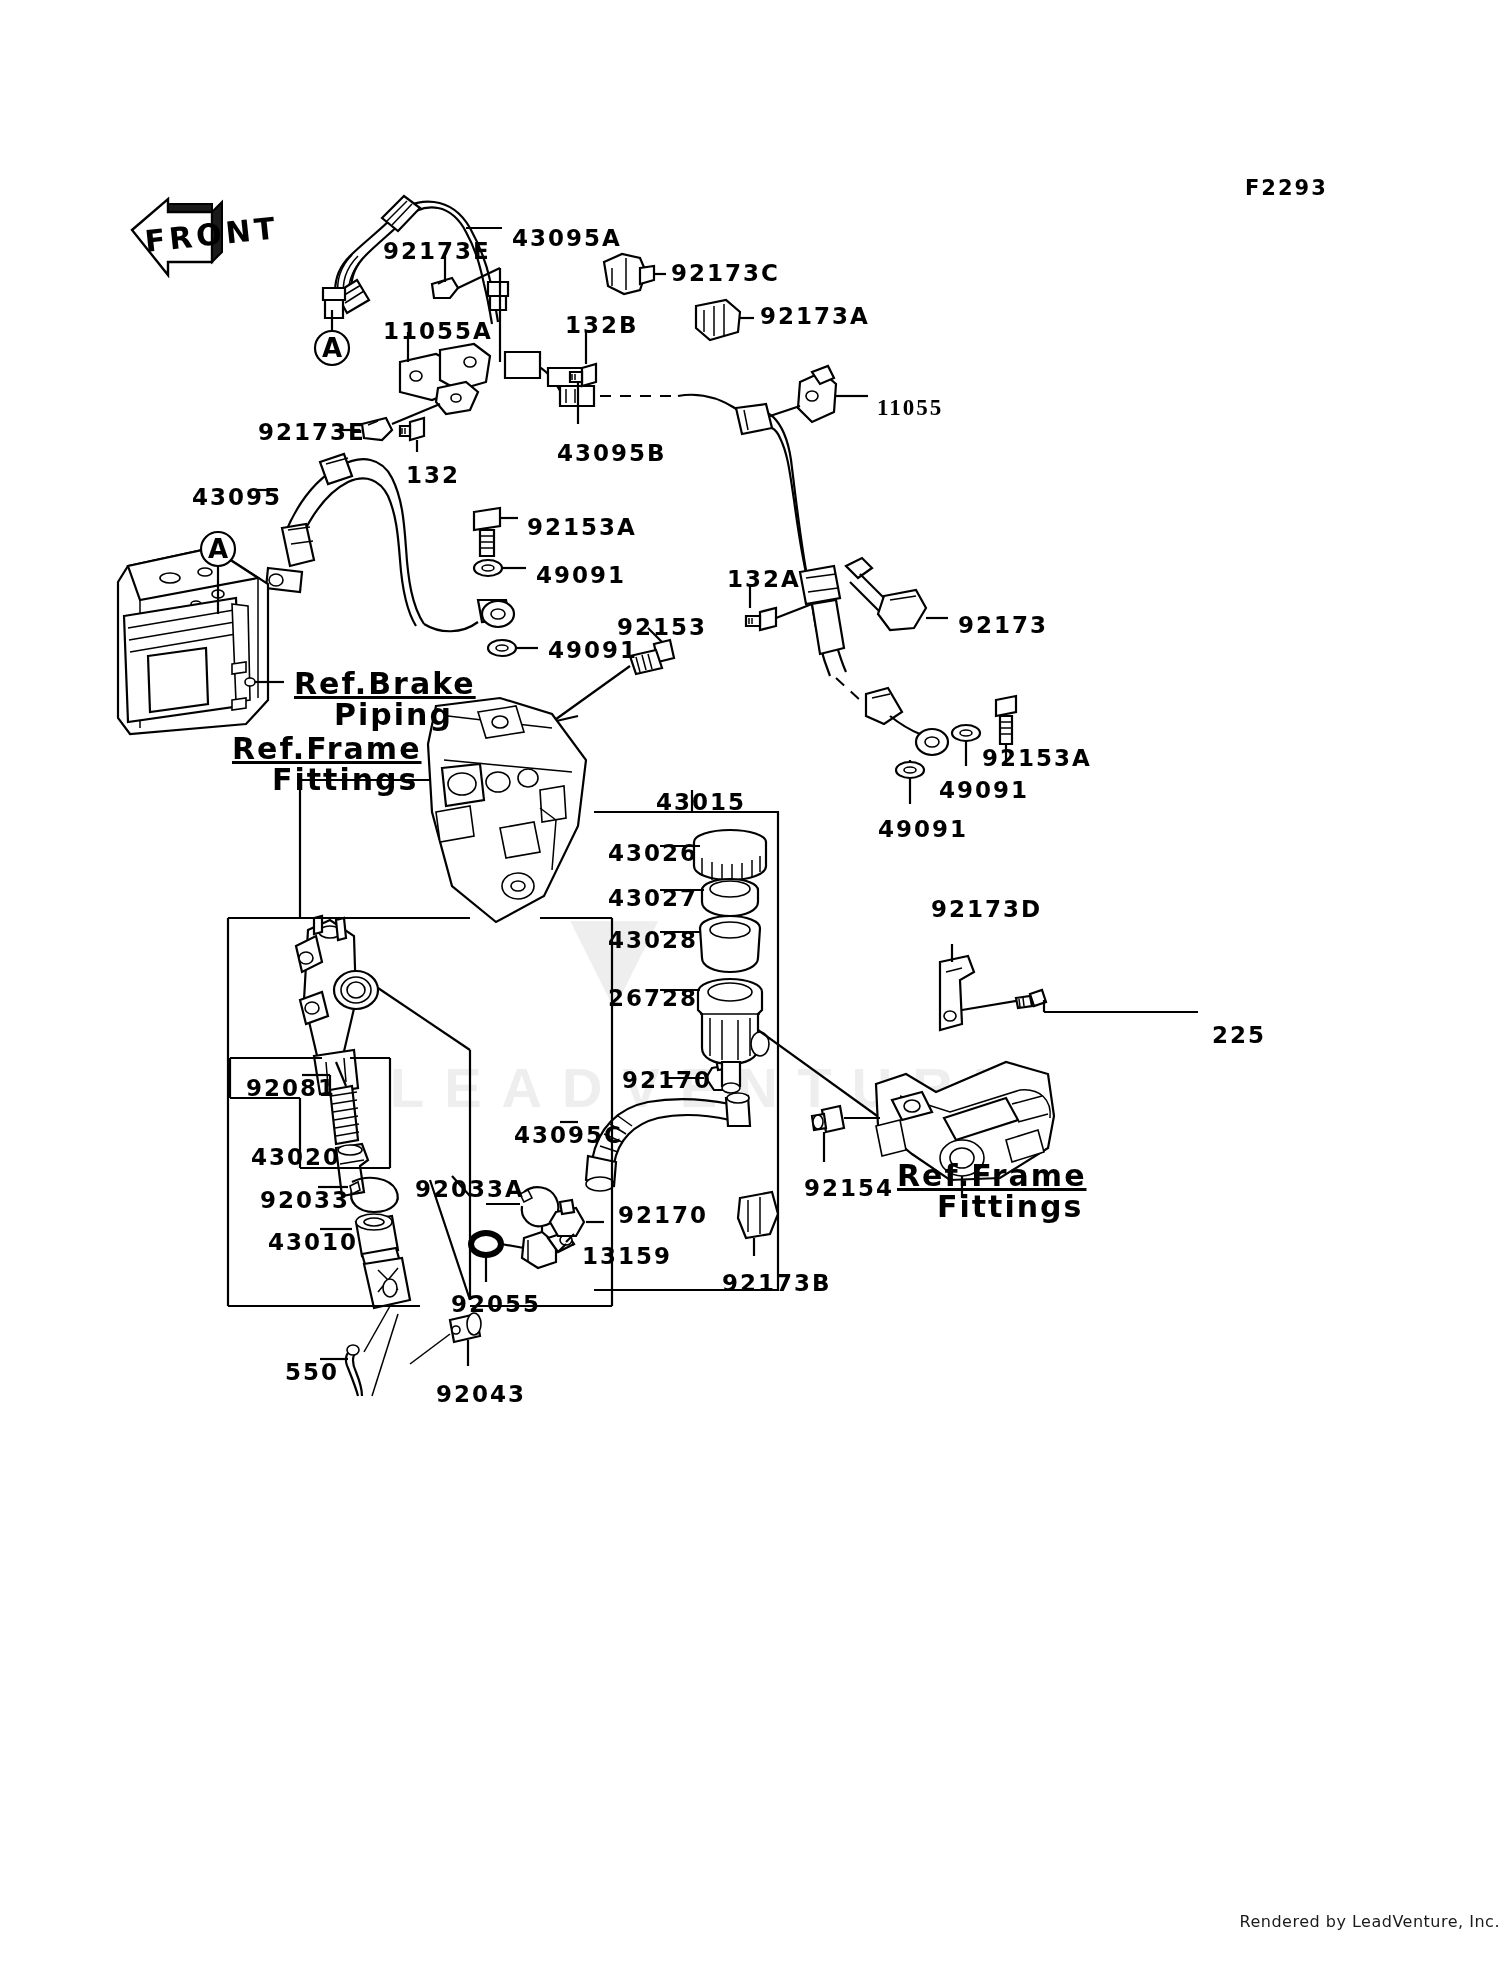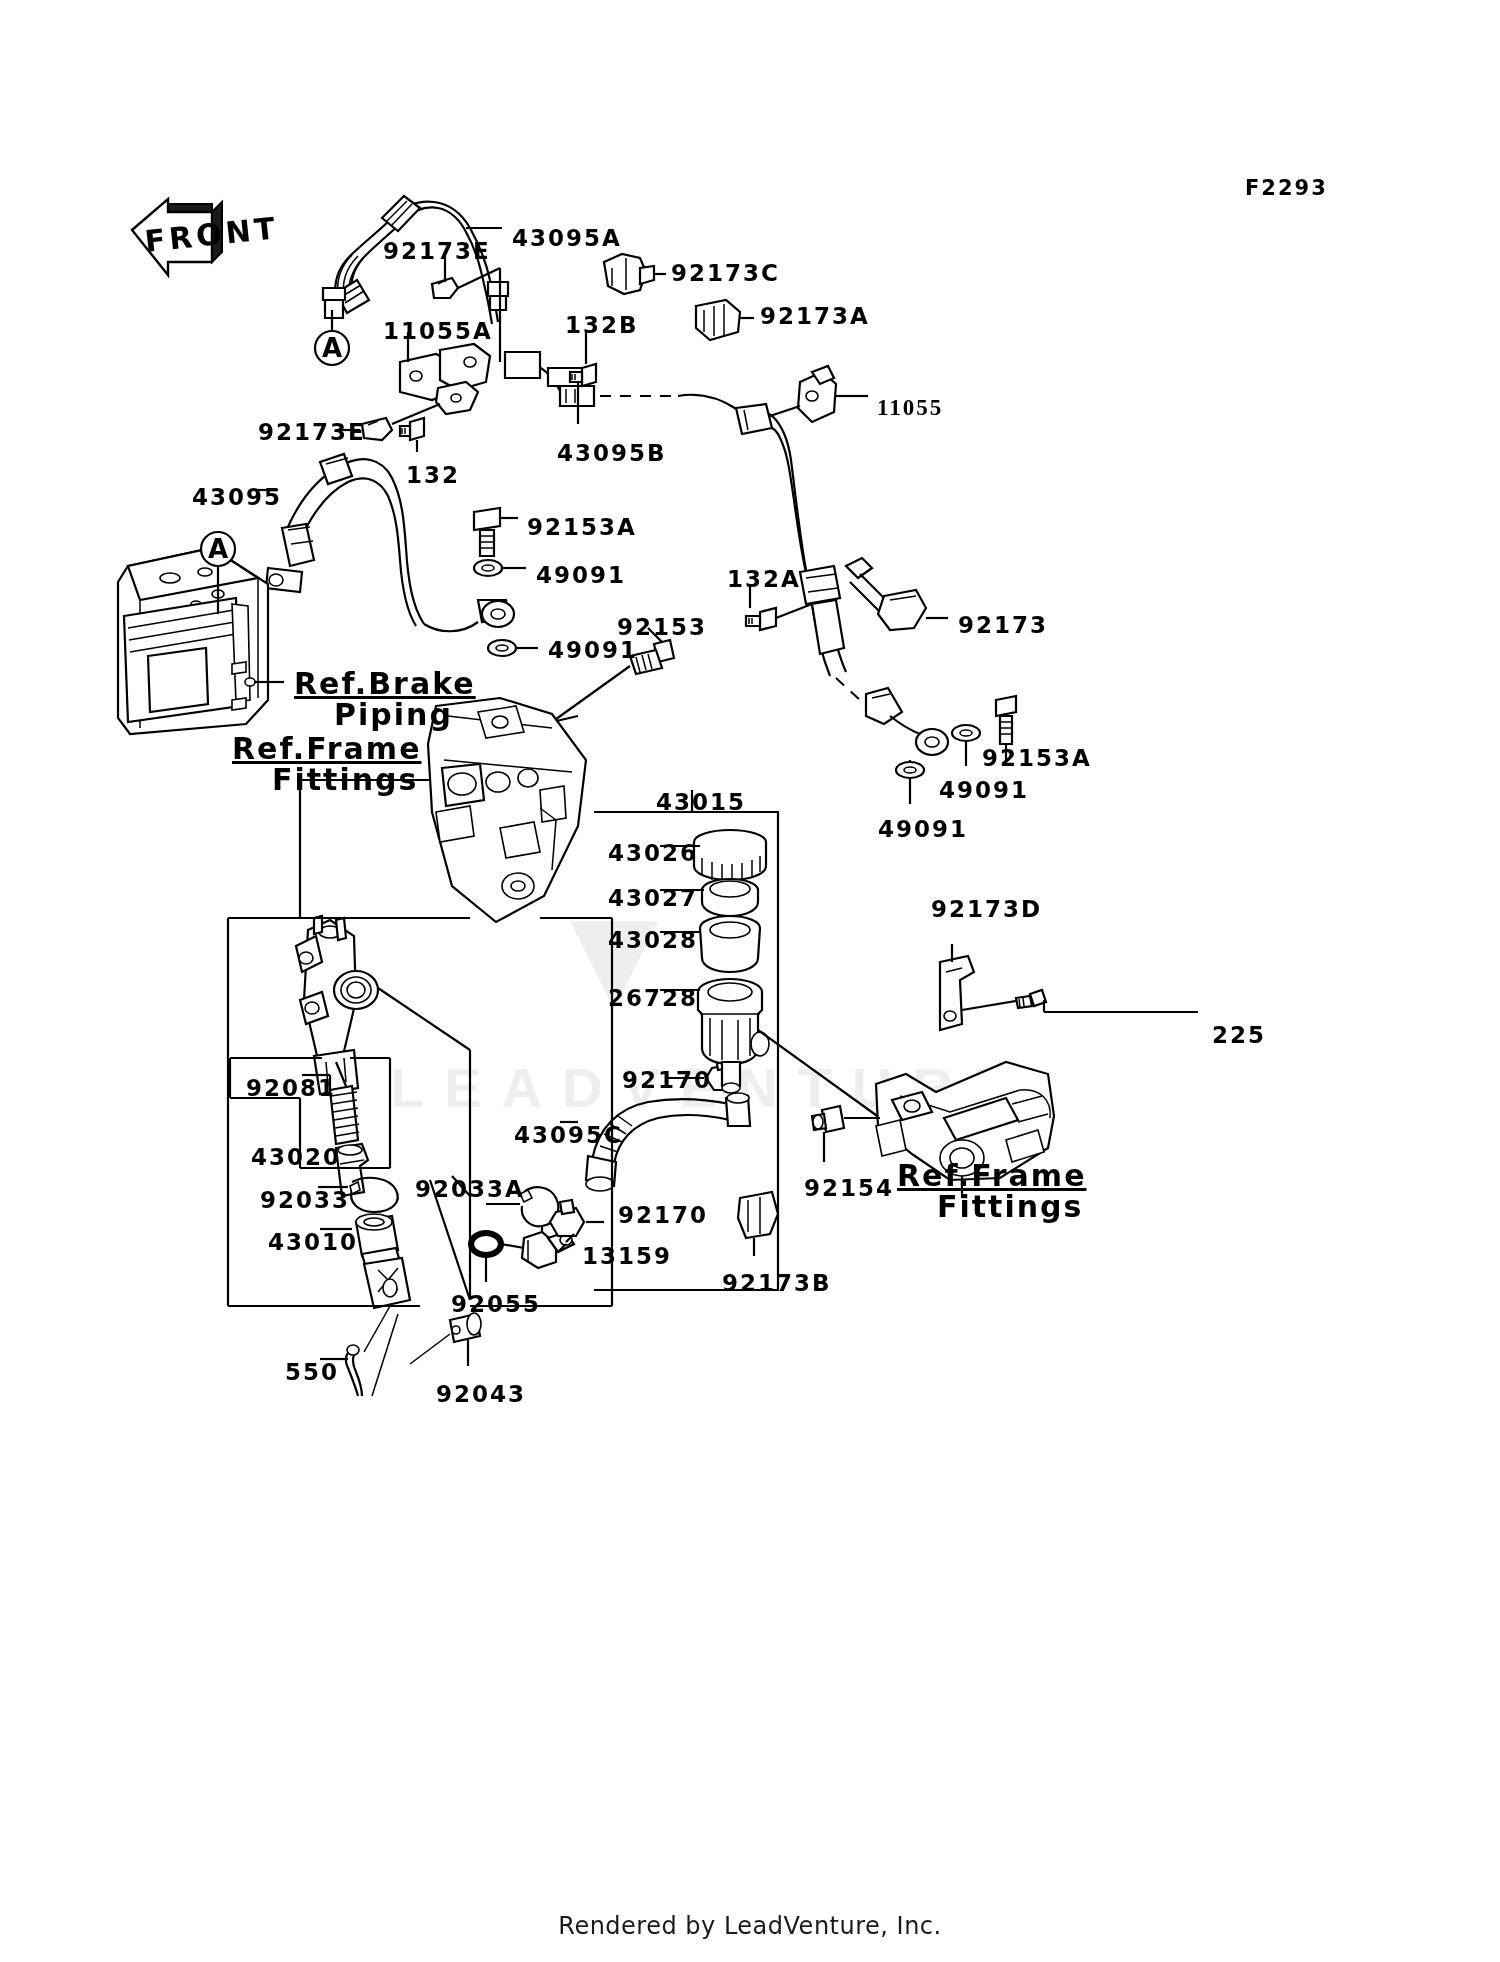--- a/index.html
+++ b/index.html
@@ -50,23 +50,23 @@
     position:absolute;
     font-family:"DejaVu Sans","Liberation Sans",sans-serif;
     font-weight:700;
     font-size:21px;
     letter-spacing:2px;
   }
   .footer{
     position:absolute;
     left:0; right:0;
     top:1912px;
-    text-align:center;
+    text-align:right;
     font-family:"DejaVu Sans","Liberation Sans",sans-serif;
-    font-size:24px;
+    font-size:16px;
     letter-spacing:0.5px;
     color:#1a1a1a;
   }
   
   #art{position:absolute;left:0;top:0;width:1500px;height:1962px;}
   .ln{stroke:#000;stroke-width:2.2;fill:none;}
   .ln-thin{stroke:#000;stroke-width:1.5;fill:none;}
   .ln-lead{stroke:#000;stroke-width:2.2;fill:none;}
   .ln-dash{stroke:#000;stroke-width:2;fill:none;stroke-dasharray:11 9;}
   .ln-box{stroke:#000;stroke-width:2.2;fill:none;}

